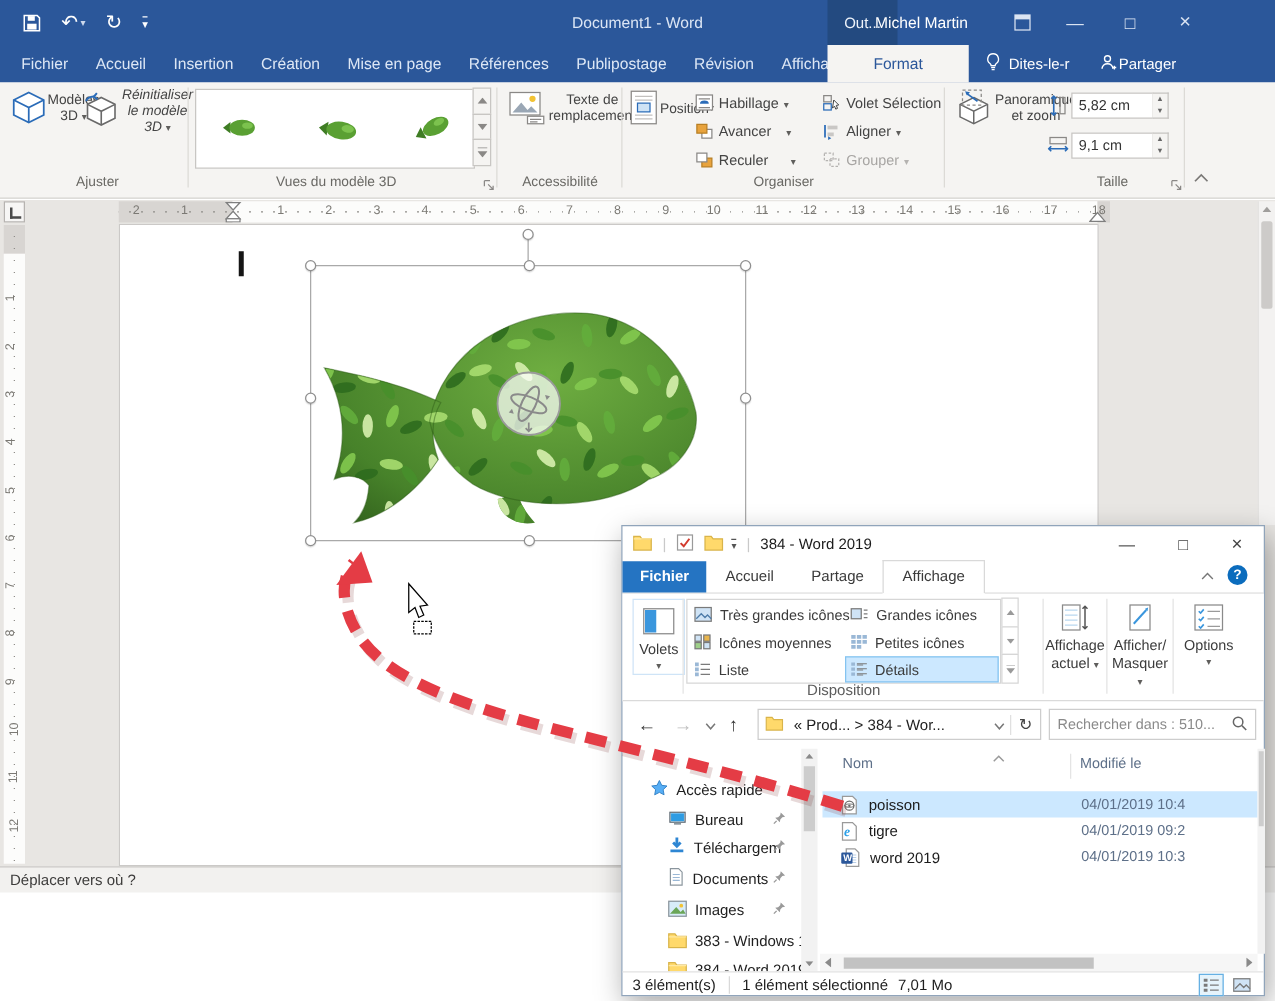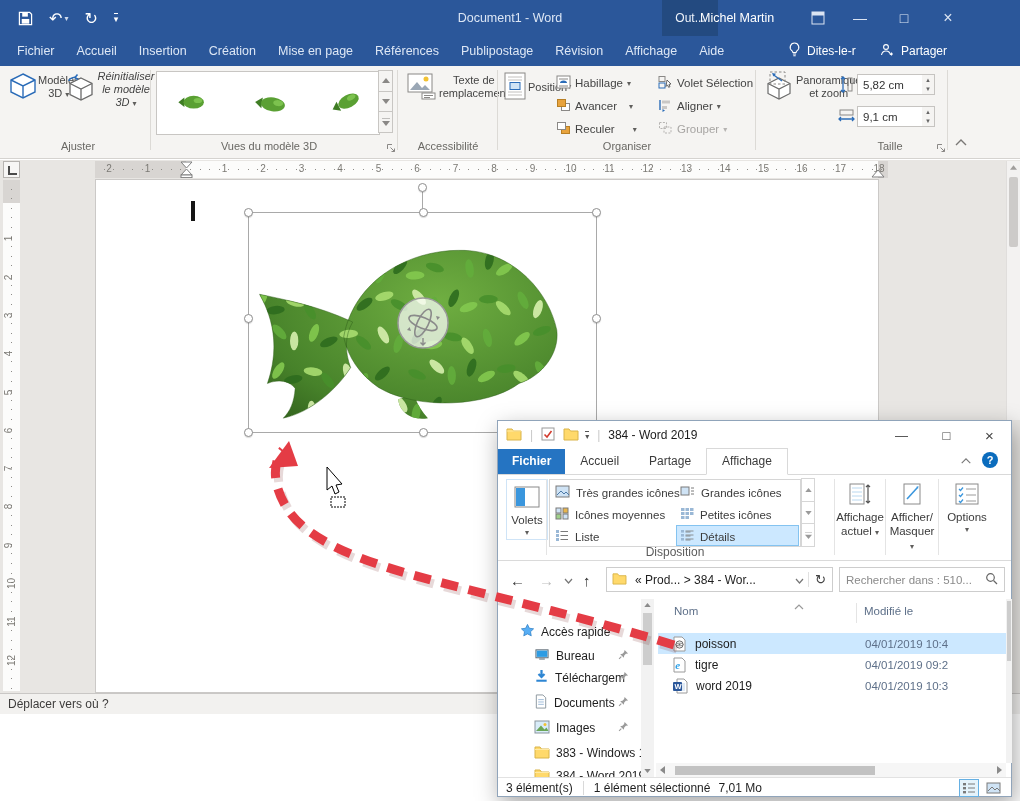--- a/index.html
+++ b/index.html
@@ -11,21 +11,21 @@
   .qat{position:absolute;left:18px;top:0;height:36px;display:flex;align-items:center;gap:16px;color:#fff;}
   .qat .g{display:flex;align-items:center;gap:2px;cursor:default;}
   .w-doc-title{position:absolute;left:300px;top:0;width:420px;height:36px;display:flex;align-items:center;justify-content:center;color:#dce6f5;font-size:12.5px;}
   .ctx-head{position:absolute;left:662px;top:0;width:56px;height:36px;background:#234a80;color:#eef3fa;display:flex;align-items:center;justify-content:center;font-size:12px;}
   .w-user{position:absolute;left:700px;top:0;height:36px;display:flex;align-items:center;color:#fff;font-size:12.5px;}
   .winbtn{position:absolute;top:0;height:36px;width:40px;display:flex;align-items:center;justify-content:center;color:#dbe4f2;font-size:14px;}
   .w-tabs{position:absolute;left:0;top:36px;width:1020px;height:30px;background:#2b579a;display:flex;align-items:center;padding-left:6px;box-sizing:border-box;}
   .wtab{padding:0 11px;color:#dde7f5;font-size:12.5px;line-height:30px;cursor:default;}
   .format-tab{position:absolute;left:662px;top:36px;width:113px;height:30px;background:#f5f4f2;color:#2b579a;display:flex;align-items:center;justify-content:center;font-size:12.5px;}
   .tellme{position:absolute;left:788px;top:36px;height:30px;display:flex;align-items:center;gap:6px;color:#fff;}
-  .share{position:absolute;left:880px;top:36px;height:30px;display:flex;align-items:center;gap:6px;color:#fff;}
+  .share{position:absolute;left:880px;top:36px;height:30px;display:flex;align-items:center;color:#fff;}
   .w-ribbon{position:absolute;left:0;top:66px;width:1020px;height:93px;background:#f5f4f2;border-bottom:1px solid #d5d3d0;box-sizing:border-box;}
   .rsep{position:absolute;top:4px;width:1px;height:80px;background:#dcdad6;}
   .glabel{position:absolute;top:74px;height:16px;font-size:11px;color:#696864;text-align:center;}
   .bigbtn{position:absolute;top:4px;display:flex;flex-direction:row;align-items:center;text-align:center;font-size:11px;color:#444;line-height:1.18;cursor:default;}
   .bigbtn .ic{height:32px;display:flex;align-items:center;justify-content:center;margin-bottom:2px;}
   .smallbtn{position:absolute;display:flex;align-items:center;gap:4px;font-size:11.5px;color:#444;height:20px;cursor:default;}
   .caret{font-size:8px;color:#5f5e5c;}
   .gallery{position:absolute;left:156px;top:5px;width:222px;height:62px;background:#fff;border:1px solid #c8c6c3;display:flex;align-items:center;justify-content:space-around;}
   .gscroll{position:absolute;left:378px;top:5px;width:15px;height:62px;display:flex;flex-direction:column;}
   .gscroll div{flex:1;border:1px solid #c8c6c3;background:#f5f4f2;display:flex;align-items:center;justify-content:center;margin-top:-1px;}
@@ -131,20 +131,21 @@
         <span class="wtab">Insertion</span>
         <span class="wtab">Création</span>
         <span class="wtab">Mise en page</span>
         <span class="wtab">Références</span>
         <span class="wtab">Publipostage</span>
         <span class="wtab">Révision</span>
         <span class="wtab">Affichage</span>
         <span class="wtab">Aide</span>
       </span>
   </div>
+  <div class="format-tab">Format</div>
   <div class="tellme">
     <span>
       <svg width="13" height="15" viewBox="0 0 13 15">
           <path d="M6.5 1a4.3 4.3 0 0 0-2.5 7.8c.6.5.9 1 .9 1.7h3.2c0-.7.3-1.2.9-1.7A4.3 4.3 0 0 0 6.5 1z" fill="none" stroke="#fff" stroke-width="1.1"></path>
           <path d="M4.9 12h3.2M5.3 13.7h2.4" stroke="#fff" stroke-width="1.1"></path>
         </svg>
     </span>
     <span>Dites-le-r</span>
   </div>
   <div class="share">

